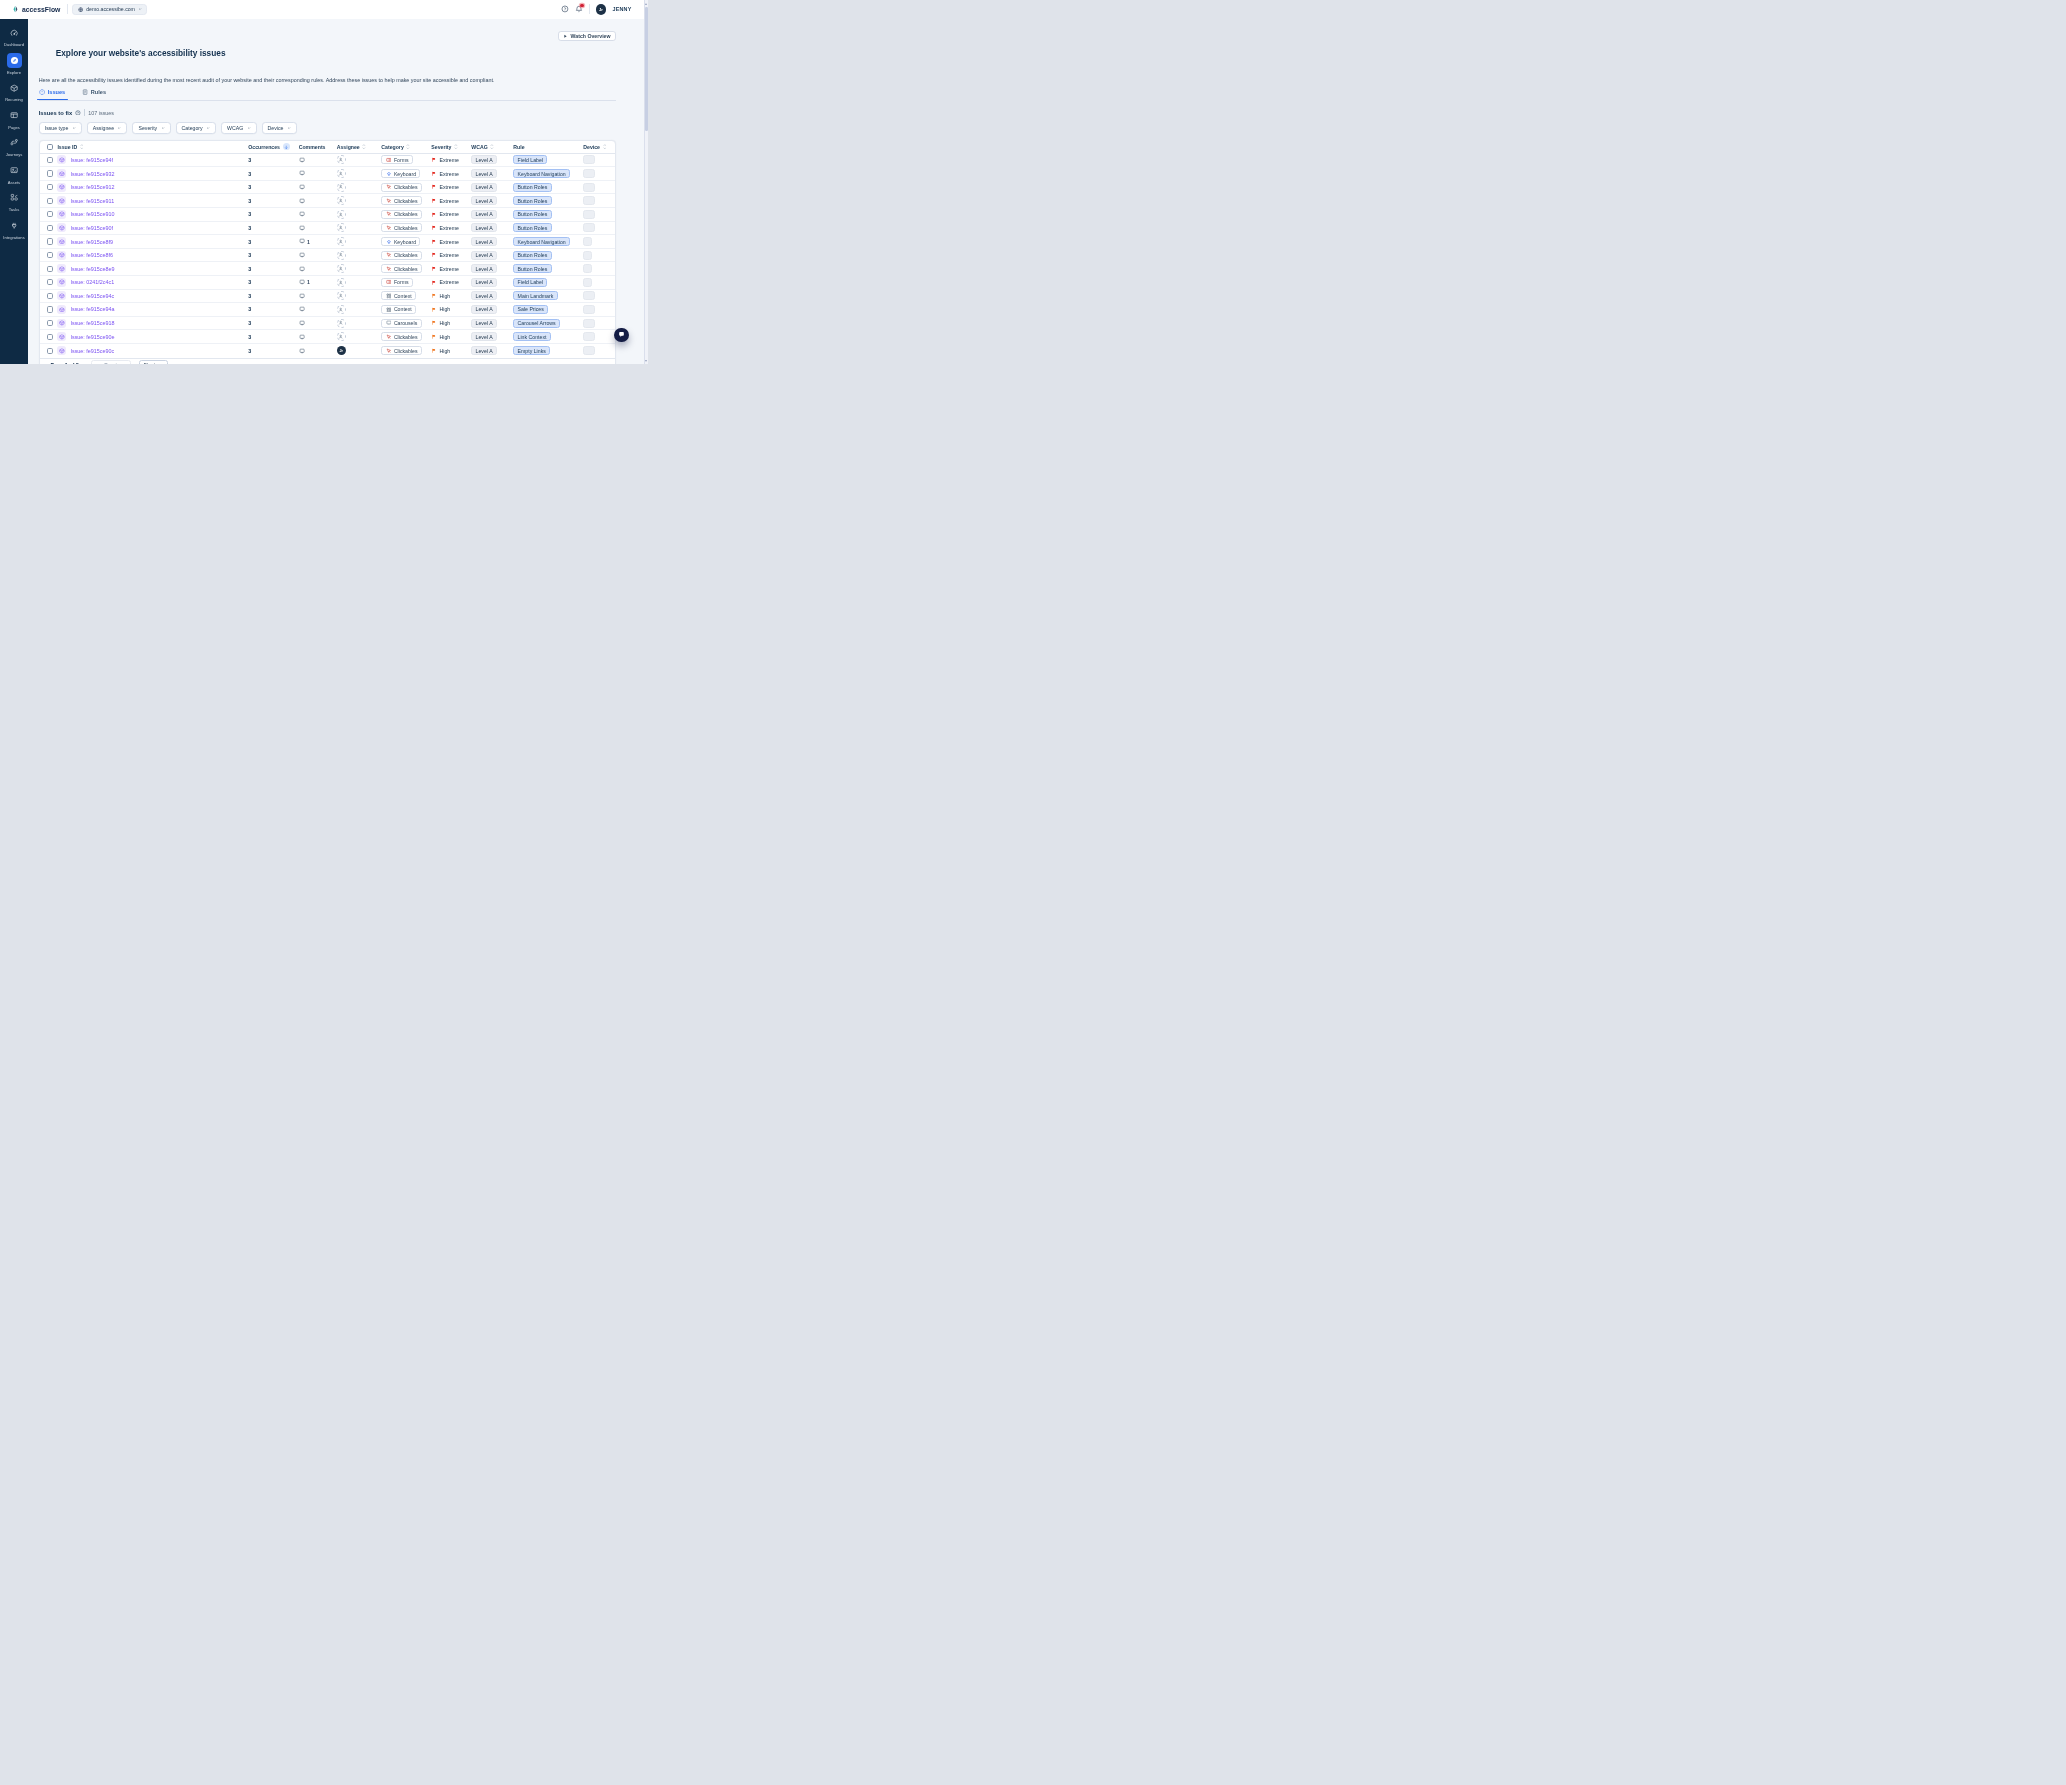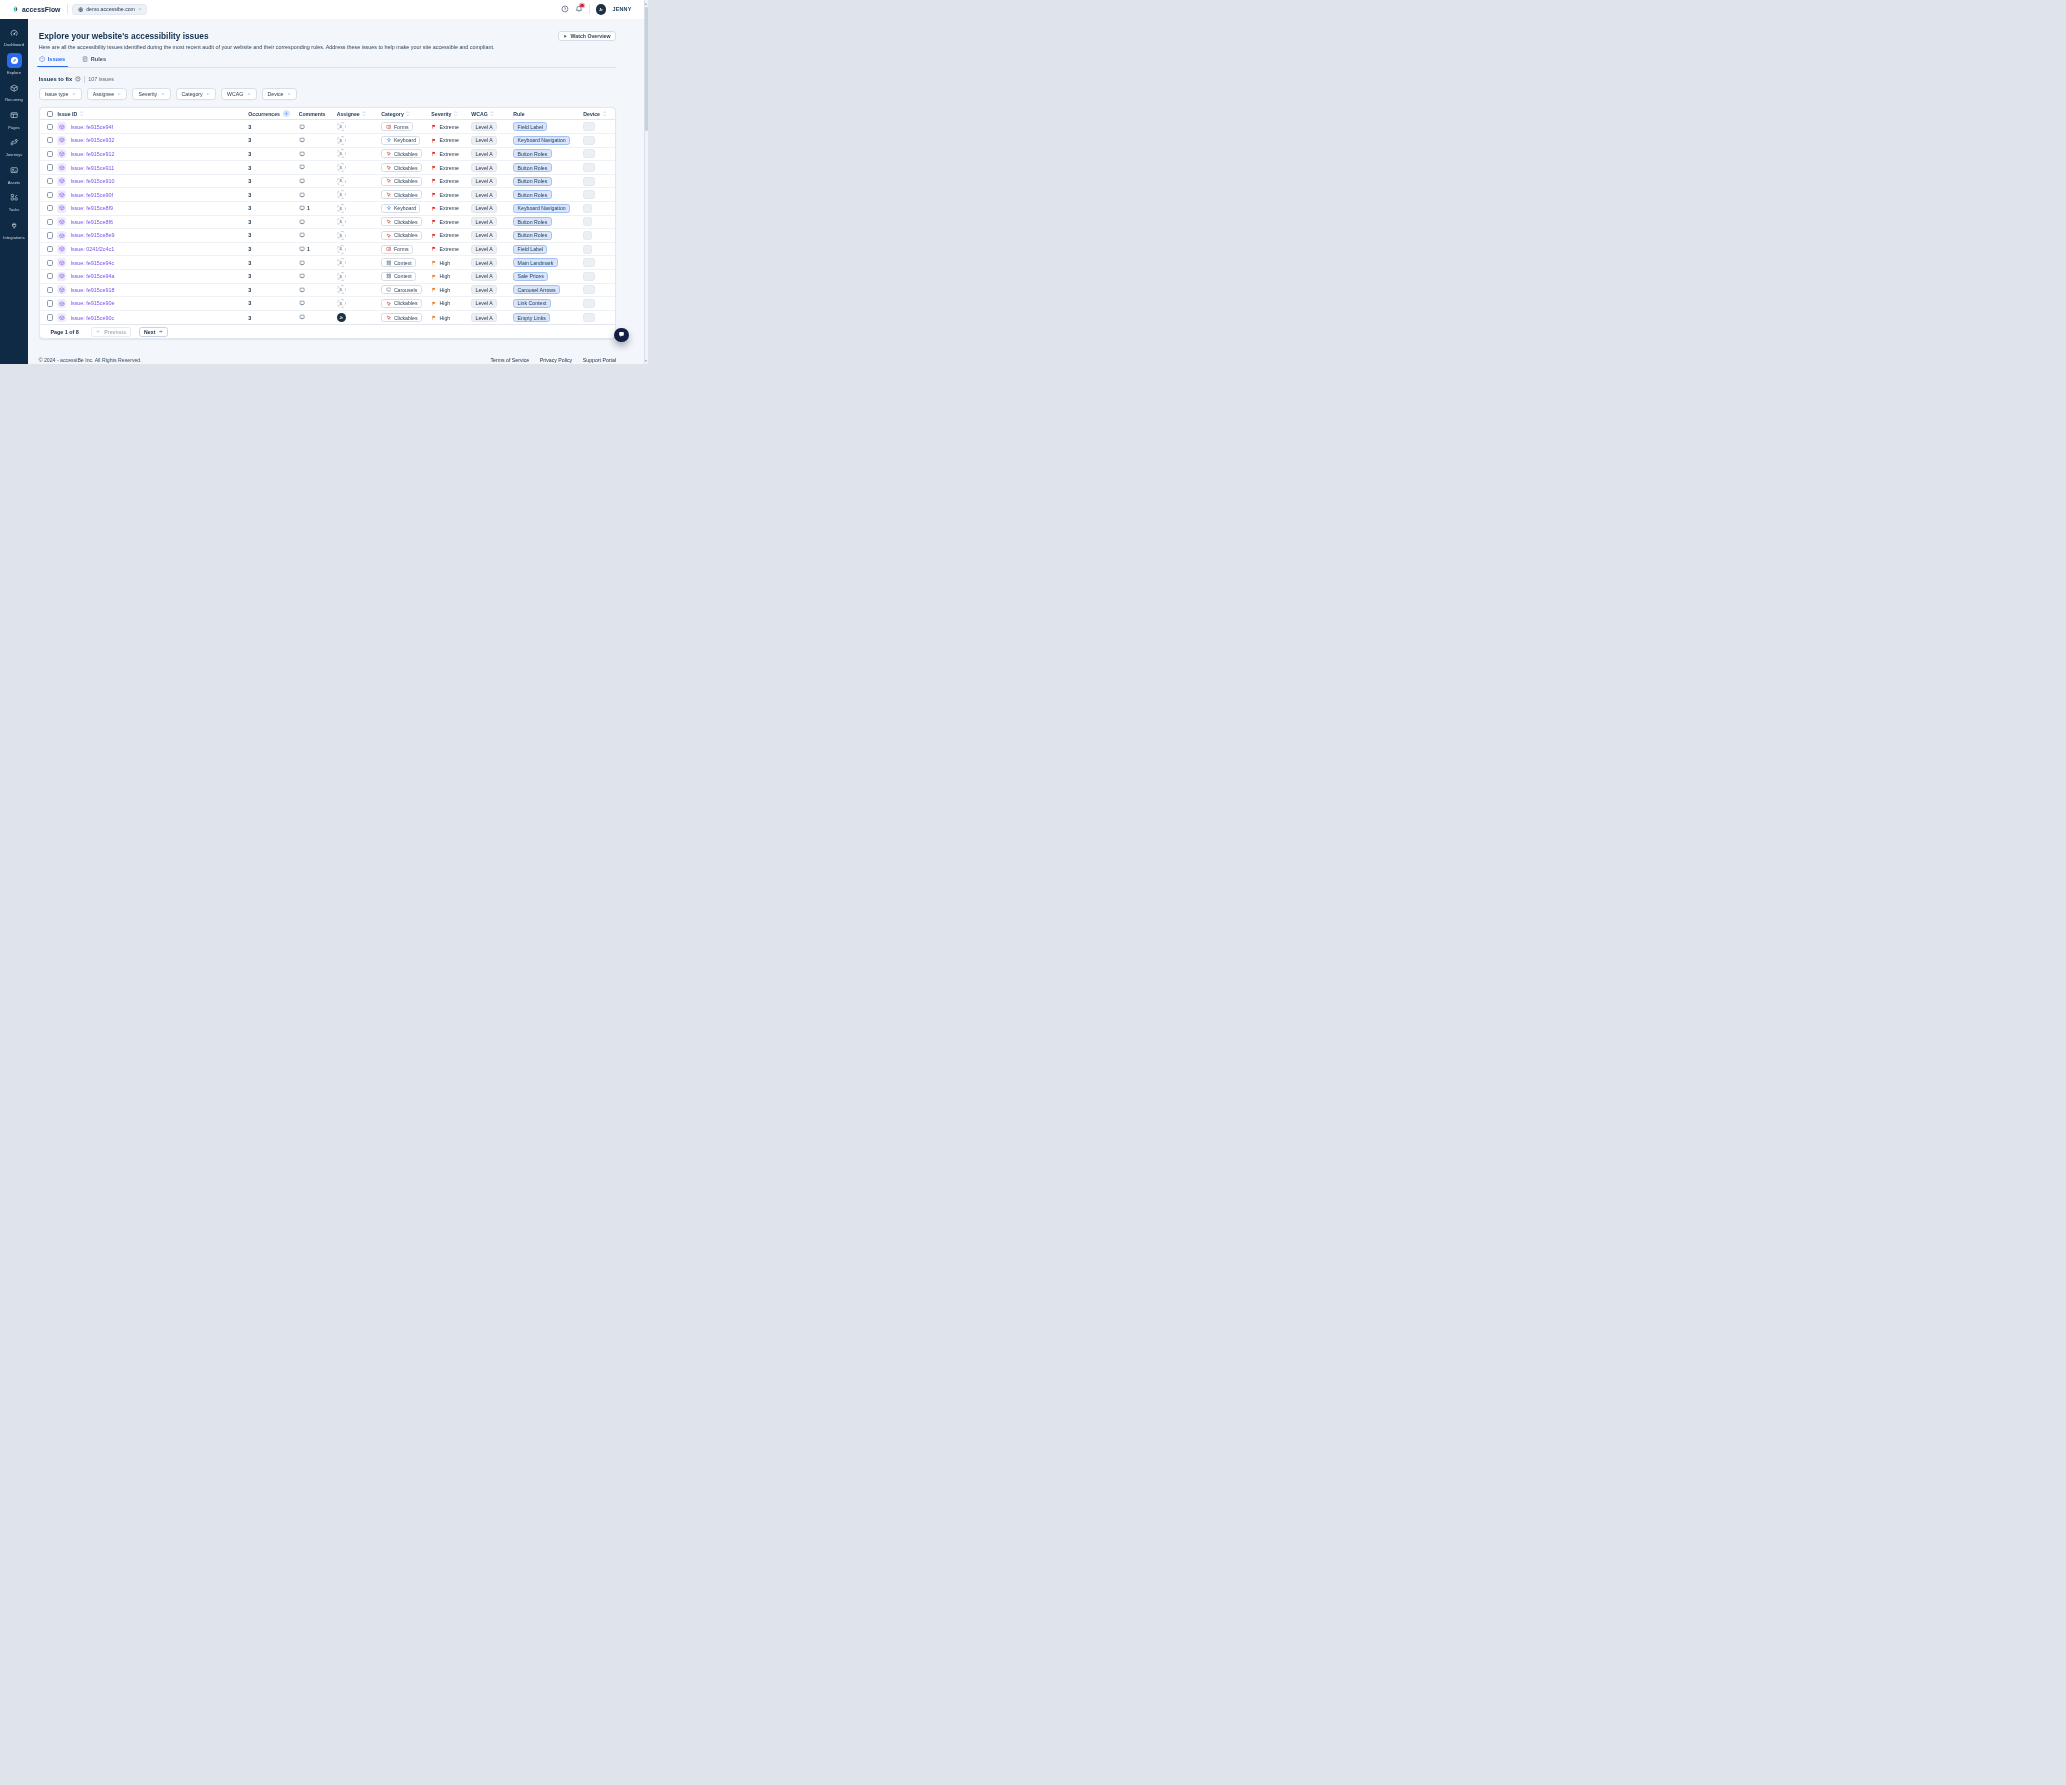--- a/index.html
+++ b/index.html
@@ -30,21 +30,21 @@
   .sidebar{position:absolute;left:0;top:18.6px;bottom:0;width:28px;background:#0e2a44;display:flex;
     flex-direction:column;align-items:center;padding-top:6.6px;gap:5.4px;z-index:4;}
   .side-item{display:flex;flex-direction:column;align-items:center;gap:2.1px;cursor:pointer;width:100%;}
   .side-icon{width:15px;height:15px;display:flex;align-items:center;justify-content:center;color:#dde4ec;}
   .side-icon.tile{background:#2b6bea;border-radius:4.1px;}
   .side-label{font-size:4.1px;color:#ccd5df;}
 
   
   .main{position:absolute;left:28px;top:18.6px;right:0;bottom:0;padding:0 32px 0 10.7px;overflow:hidden;}
   .title-row{display:flex;align-items:flex-start;justify-content:space-between;margin-top:12px;}
-  .page-title{font-size:8.3px;font-weight:700;color:#12304e;margin:0;text-align:center;}
+  .page-title{font-size:8.3px;font-weight:700;color:#12304e;margin:17px;text-align:center;}
   .watch-btn{display:flex;align-items:center;gap:2.9px;background:#fff;border:0.4px solid #d7dde8;border-radius:2.9px;
     height:10px;padding:0 4.5px;font-size:5.2px;font-weight:600;color:#33475c;cursor:pointer;margin-top:0.8px;}
   .page-subtitle{margin:2.9px 0 0 0;font-size:5.4px;color:#33475c;}
 
   .tabs{margin-top:5.8px;display:flex;gap:16.5px;border-bottom:0.4px solid #dbe1ec;}
   .tab{display:flex;align-items:center;gap:2.9px;padding-bottom:4.5px;font-size:5.6px;font-weight:600;cursor:pointer;position:relative;color:#3d566f;}
   .tab.active{color:#2b6bea;}
   .tab.active::after{content:"";position:absolute;left:-1.7px;right:-3.3px;bottom:-0.4px;height:1.2px;background:#2b6bea;border-radius:0.8px;}
 
   .section-row{margin-top:8.3px;display:flex;align-items:center;gap:3.7px;}

